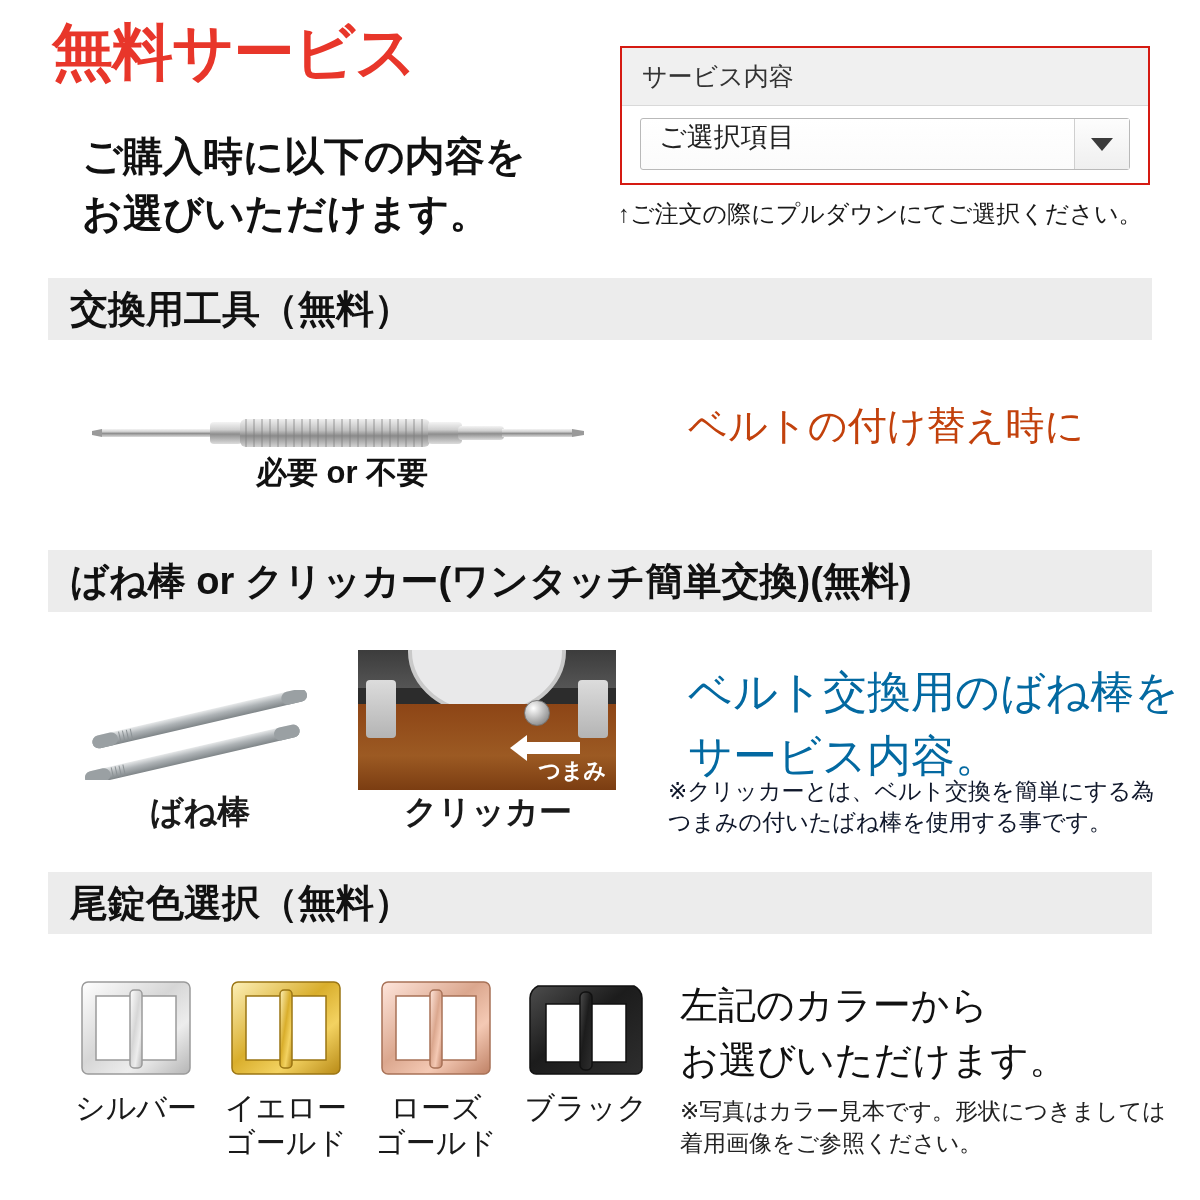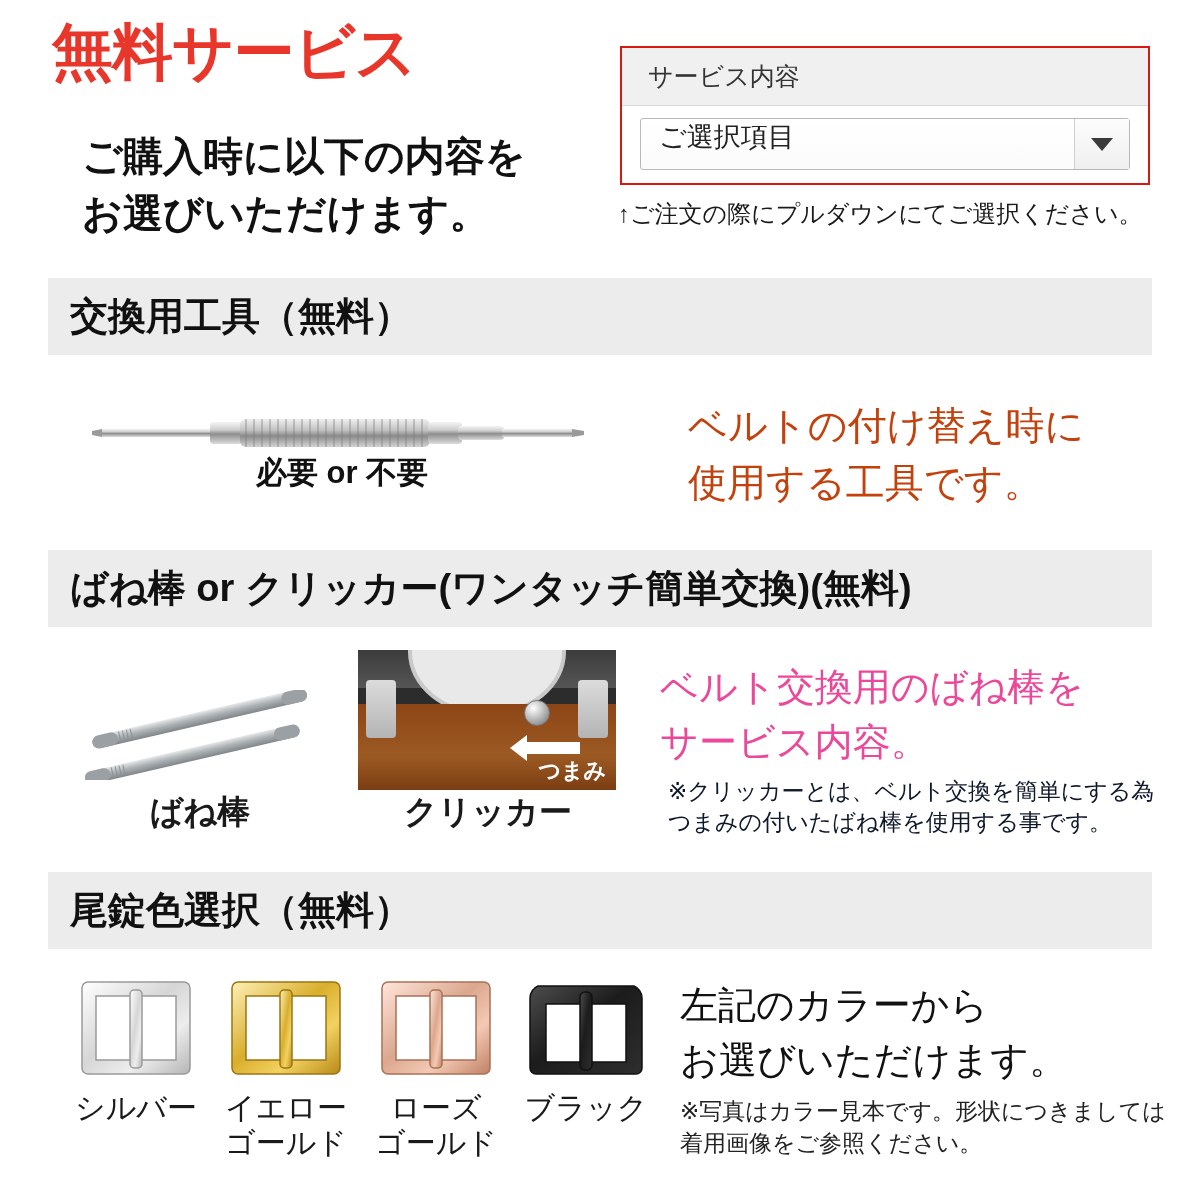--- a/index.html
+++ b/index.html
@@ -58,21 +58,21 @@
     position: absolute;
     left: 0;
     top: 0;
     right: 0;
     height: 58px;
     background: #f0f0f0;
     border-bottom: 1px solid #d9d9d9;
     box-sizing: border-box;
     display: flex;
     align-items: center;
-    padding-left: 26px;
+    padding-left: 20px;
     font-size: 25px;
     color: #333;
   }
   .select-control {
     position: absolute;
     left: 18px;
     right: 18px;
     top: 70px;
     height: 52px;
     border: 1px solid #b9b9b9;
@@ -110,21 +110,21 @@
     font-size: 24px;
     color: #1a1a1a;
     white-space: nowrap;
   }
 
   
   .bar {
     position: absolute;
     left: 48px;
     width: 1104px;
-    height: 77px;
+    height: 62px;
     background: #ececec;
     display: flex;
     align-items: center;
     box-sizing: border-box;
     text-align: center;
   }
   .bar .bar-text {
     font-size: 38px;
     font-weight: bold;
     color: #111;
@@ -255,25 +255,25 @@
     position: absolute;
     left: 348px;
     top: 790px;
     width: 280px;
     text-align: center;
     font-size: 33px;
     font-weight: bold;
   }
   .sec2-desc {
     position: absolute;
-    left: 660px;
+    left: 688px;
     top: 660px;
-    font-size: 38px;
+    font-size: 44px;
     line-height: 1.45;
-    color: #ec4899;
+    color: #0369a1;
   }
   .sec2-desc div { white-space: nowrap; }
   .sec2-note {
     position: absolute;
     left: 668px;
     top: 776px;
     font-size: 23px;
     line-height: 1.35;
     color: #0f172a;
   }
@@ -401,21 +401,20 @@
     <rect x="336" y="17" width="34" height="22" rx="4" fill="url(#steel)"></rect>
     <rect x="366" y="21" width="46" height="14" rx="4" fill="url(#steel)"></rect>
     <rect x="410" y="24" width="70" height="8" fill="url(#steel)"></rect>
     <polygon points="480,24 492,26 492,30 480,32" fill="#9a9a9a"></polygon>
   </svg>
 </div>
 <div class="tool-caption">必要 or 不要</div>
 
 <div class="sec1-desc">
   <div>ベルトの付け替え時に</div>
-  <div>使用する工具です。</div>
 </div>
 
 <div class="bar sec2-bar">
   <span class="bar-text">ばね棒 or クリッカー(ワンタッチ簡単交換)(無料)</span>
 </div>
 
 <div class="spring-bars">
   <svg width="260" height="90" viewBox="0 0 260 90" xmlns="http://www.w3.org/2000/svg">
     <defs>
       <linearGradient id="bar1" x1="0" y1="0" x2="0" y2="1">

